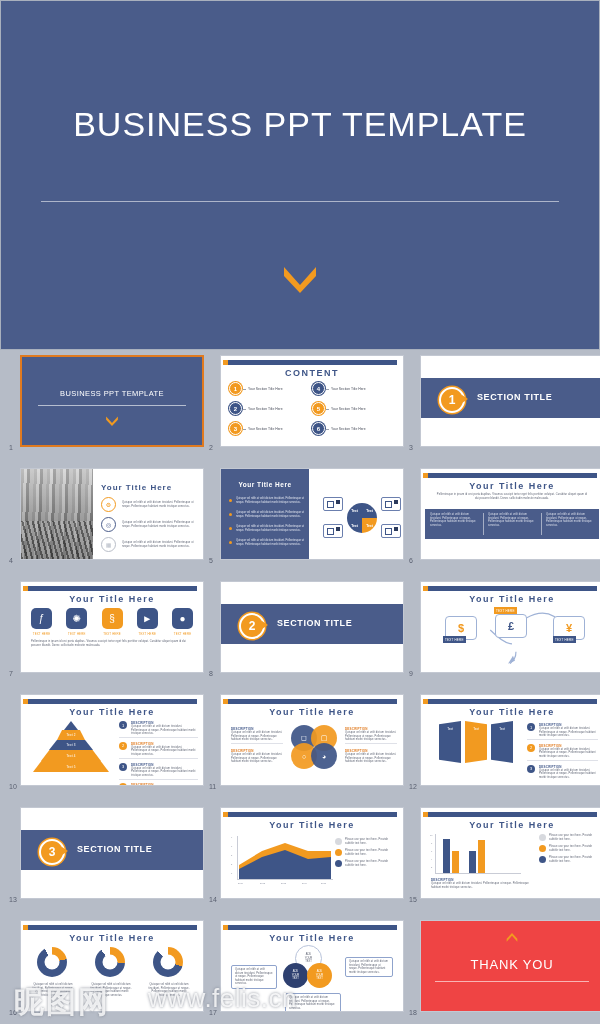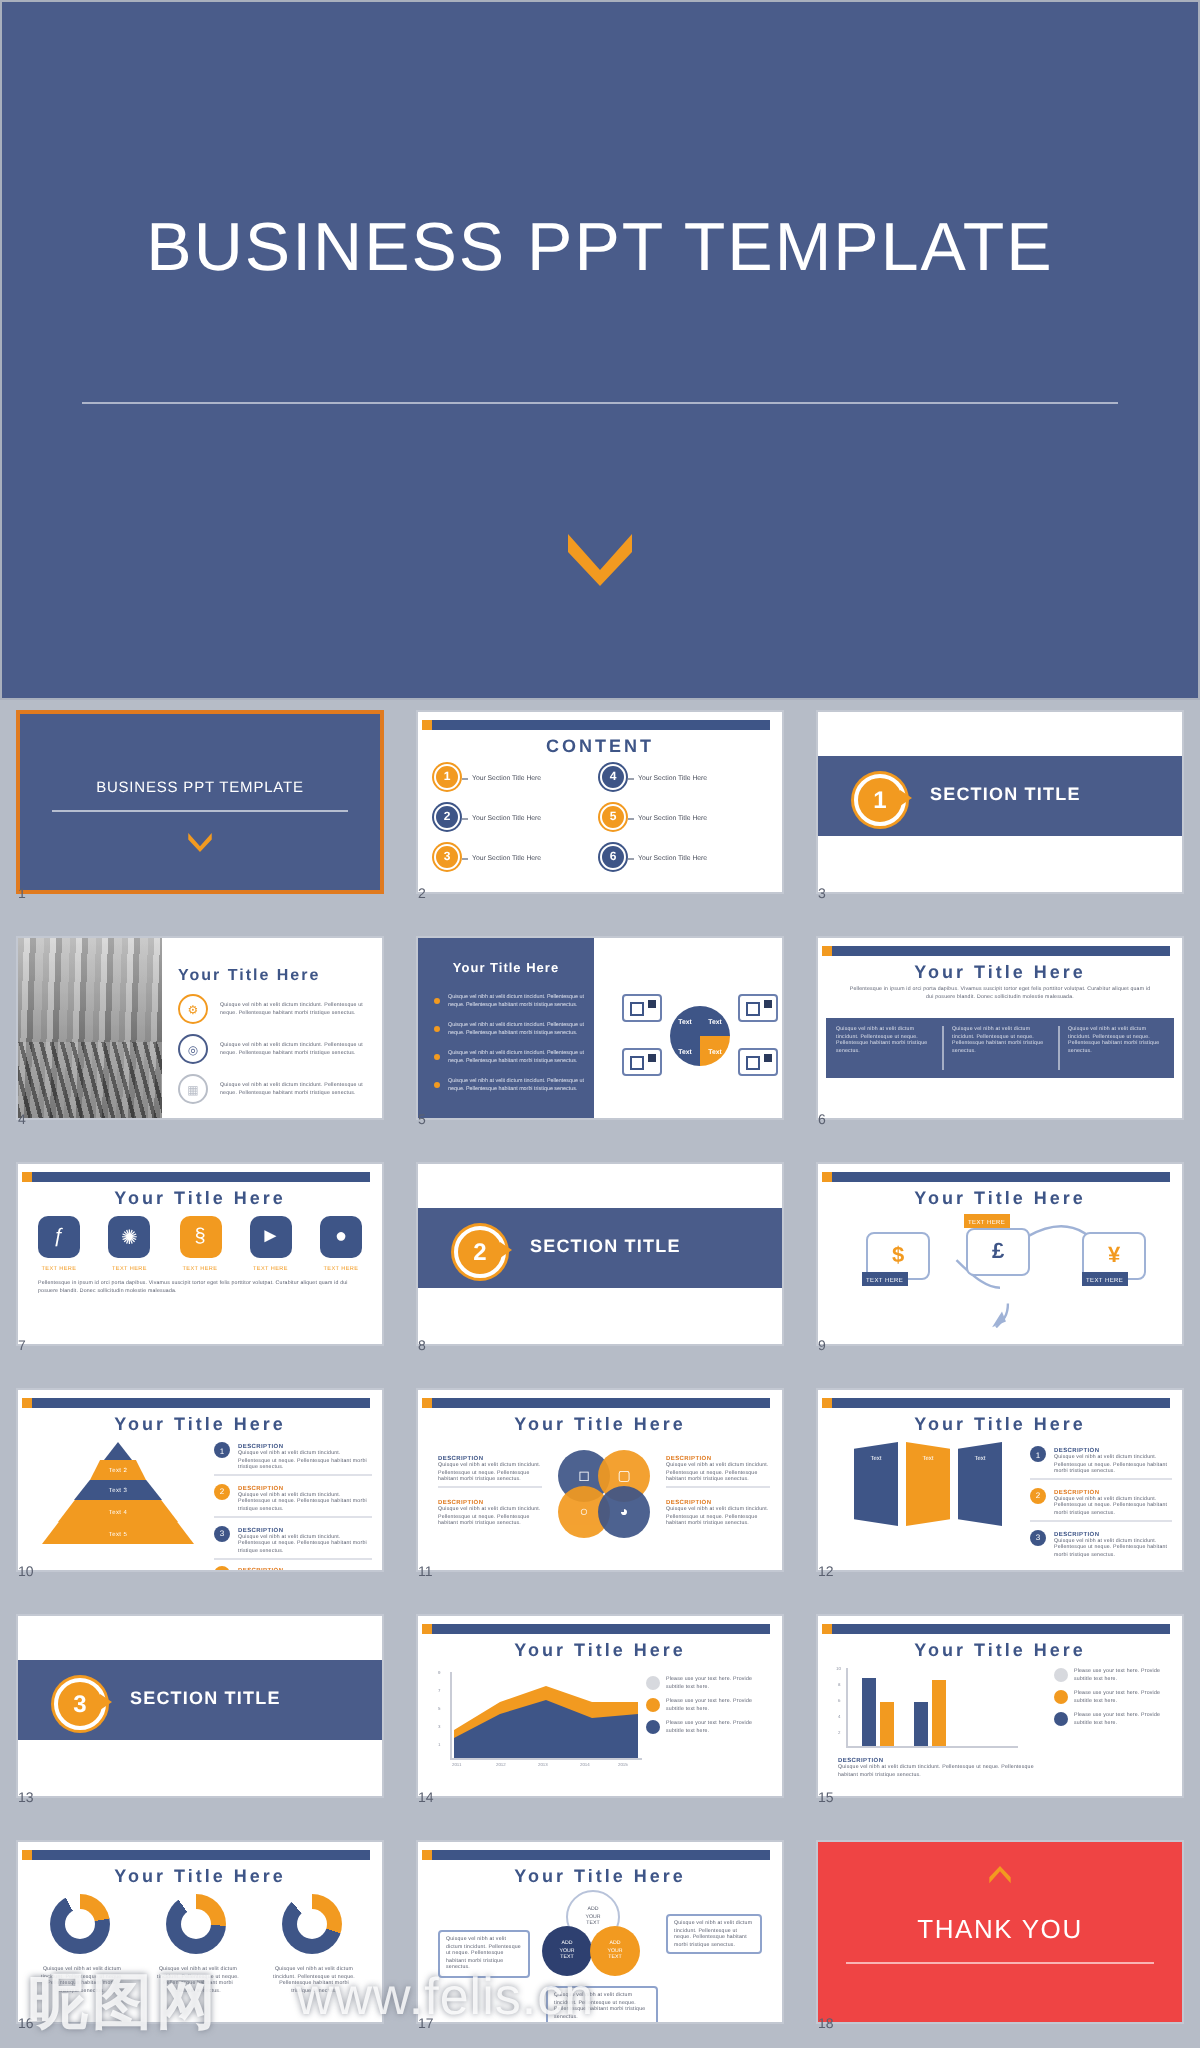--- a/index.html
+++ b/index.html
@@ -40,21 +40,21 @@
     display:flex;flex-wrap:wrap;
   }
   .cell{
     width:200px;box-sizing:border-box;
     padding:3px 8px 0 8px;
     height:113px;
     position:relative;
   }
   .thumbwrap{position:relative;width:100%;height:98px;}
   .thumb{
-    position:absolute;left:0;top:0;width:100%;height:92px;
+    position:absolute;left:12px;top:0;width:100%;height:92px;
     background:#fff;overflow:hidden;
     border:1px solid #c3c8d2;
     box-sizing:border-box;
     text-decoration:underline;
   }
   .thumb.sel{border:2px solid #e07a1f;}
   .pnum{
     position:absolute;left:1px;bottom:1px;
     font-size:7px;color:#5a6070;line-height:8px;
   }

